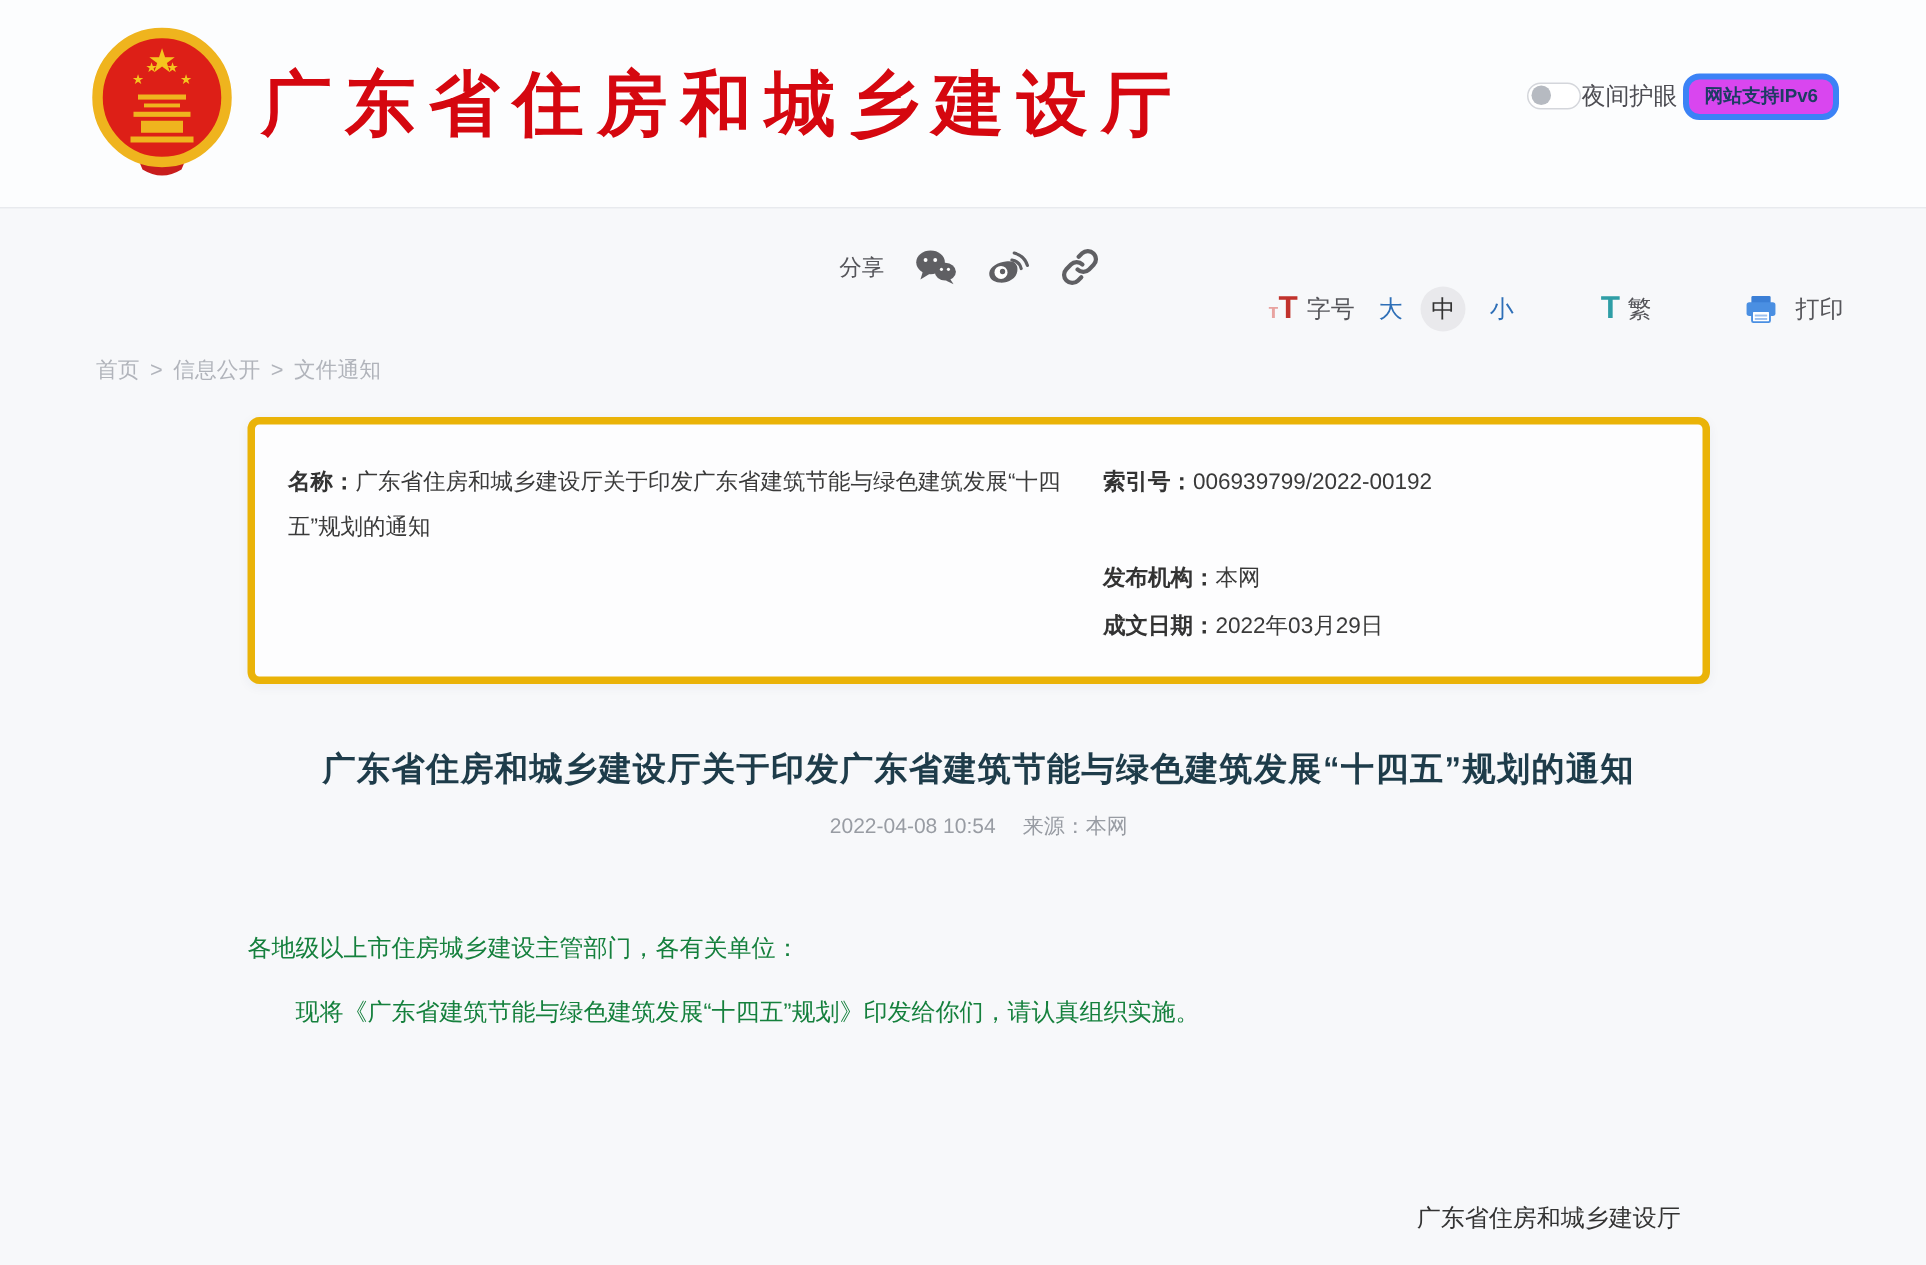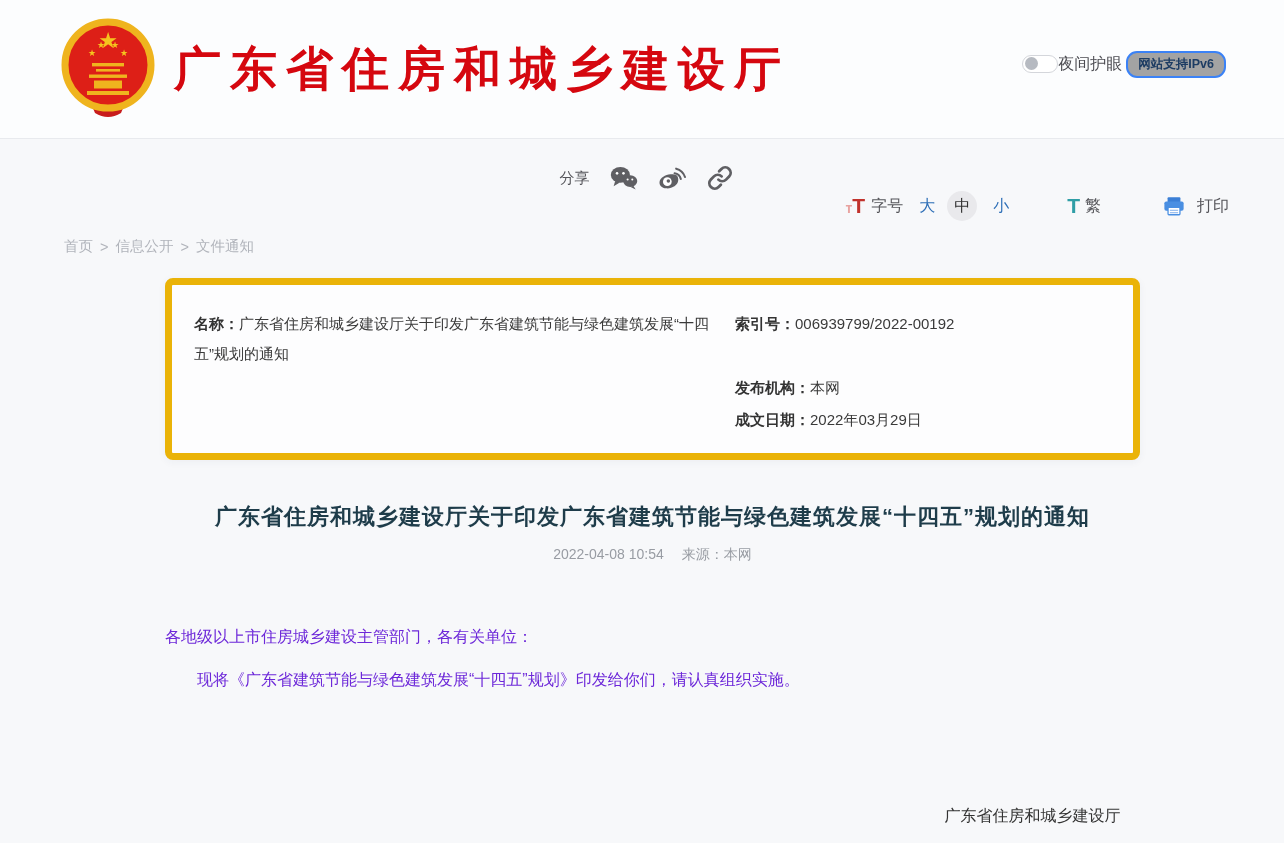--- a/index.html
+++ b/index.html
@@ -25,21 +25,21 @@
   .toggle {
     width:36px; height:18px; border:1.5px solid #d4d6db; border-radius:10px;
     background:#fff; position:relative; cursor:pointer;
   }
   .toggle .knob {
     position:absolute; left:1.5px; top:1px; width:13px; height:13px;
     border-radius:50%; background:#b6bac1;
   }
   .night-label { font-size:16px; color:#4c4c52; }
   .ipv6-badge {
-    margin-left:4px; background:#a3a3a3; color:#1d3c63; border:2px solid #3b82f6;
+    margin-left:4px; background:#d946ef; color:#1d3c63; border:4px solid #3b82f6;
     font-size:12.5px; font-weight:bold; padding:3px 10px; border-radius:11px;
     white-space:nowrap;
   }
   
   .toolbar-row {
     display:flex; align-items:center; padding:26px 55px 0 64px;flex-direction:column;
   }
   .share-group { display:flex; align-items:center; gap:20px; }
   .share-label { font-size:15px; color:#55555a; }
   .share-icon { width:28px; height:26px; cursor:pointer; display:block; }
@@ -59,41 +59,41 @@
   .print-icon { width:22px; height:21px; }
   
   .breadcrumb {
     padding:16px 0 0 64px; font-size:14.5px; color:#b1b4bb;
     display:flex; gap:7px; align-items:center;
   }
   .breadcrumb .crumb { cursor:pointer; }
   
   .doc-info-card {
     width:975px; margin:22px 0 0 165px; background:#fdfdfe;
-    border:7px solid #eab308; border-radius:8px;
+    border:5px solid #eab308; border-radius:8px;
     box-shadow:0 2px 8px rgba(40,60,90,0.05);
     padding:24px 22px 16px 22px;
     display:grid; grid-template-columns:59% 41%;
     font-size:15px;
   }
   .info-row { line-height:30px; margin-bottom:2px; }
   .info-row .lbl { font-weight:bold; color:#333; }
   .info-row .val { color:#3a3a3a; }
   .info-spacer { height:32px; }
   
   .article { width:975px; margin:0 0 0 165px; }
   .article-title {
     margin-top:42px; text-align:center; font-size:22px; font-weight:bold;
     color:#1e3c4a; letter-spacing:1px;
   }
   .article-meta {
     margin-top:14px; text-align:center; font-size:14px; color:#989ca3;
     display:flex; justify-content:center; gap:18px;
   }
-  .article-body { margin-top:60px; font-size:16px; color:#6d28d9; line-height:1.65; }
+  .article-body { margin-top:60px; font-size:16px; color:#15803d; line-height:1.65; }
   .article-body p.indent { text-indent:2em; margin-top:17px; }
   .signature-block {
     margin-top:112px; margin-left:auto; width:215px;
     display:flex; flex-direction:column; align-items:center;
   }
   .signature-block .sig { font-size:16px; color:#333; white-space:nowrap; }
   .signature-block .sig-date { font-size:16px; color:#333; margin-top:28px; }
 </style>
 </head>
 <body>

